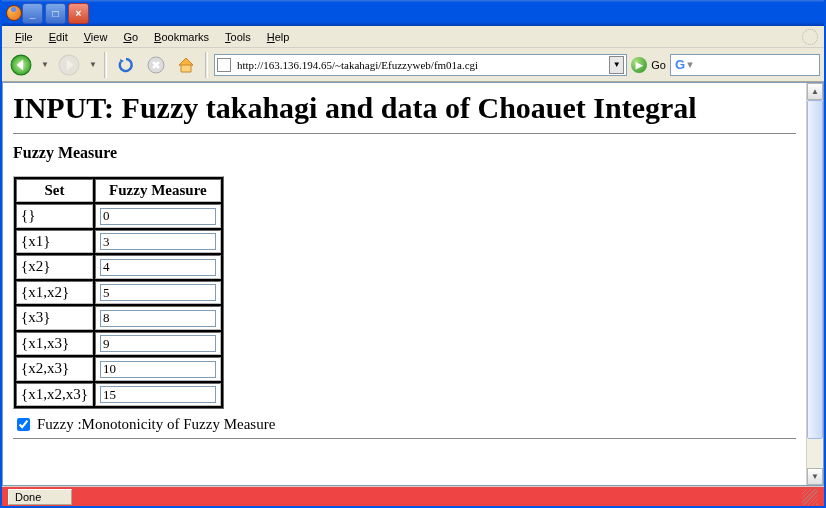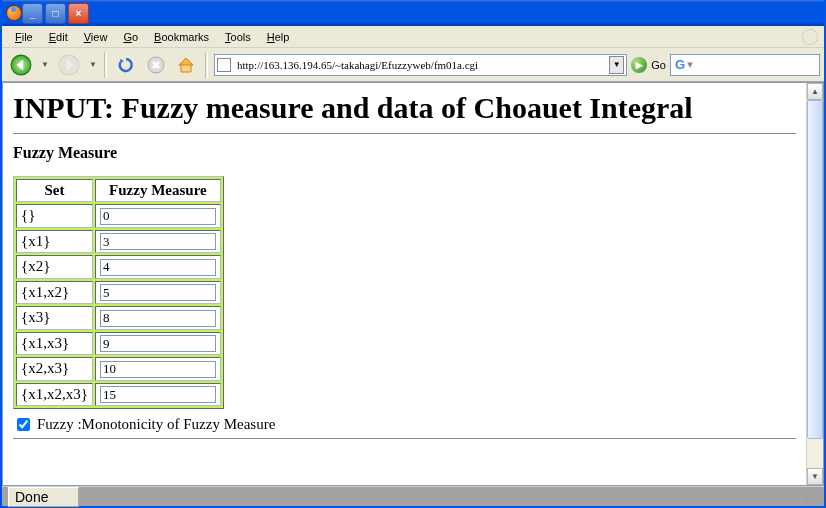--- a/index.html
+++ b/index.html
@@ -30,32 +30,32 @@
 .urlbox .udrop { width: 15px; height: 18px; background: #e8e8e8; border: 1px solid #888; display: flex; align-items: center; justify-content: center; font-size: 8px; }
 .go-icn { width: 16px; height: 16px; background: radial-gradient(circle at 30% 30%, #a8e080, #2a9020); border-radius: 50%; display: flex; align-items: center; justify-content: center; color: #fff; font-size: 9px; font-weight: bold; }
 .searchbox { width: 150px; height: 22px; background: #fff; border: 1px solid #7f9db9; display: flex; align-items: center; padding: 0 4px; }
 .searchbox .gicn { color: #4285f4; font-weight: bold; font-size: 13px; }
 .searchbox .gbar { color: #888; margin-left: 2px; }
 .content-wrap { flex: 1; display: flex; background: #fff; border: 1px solid #7f9db9; margin: 0; overflow: hidden; }
 .page { flex: 1; padding: 6px 10px; overflow: hidden; font-family: "Times New Roman", serif; font-size: 16px; color: #000; }
 .page h1 { font-size: 30px; font-weight: bold; margin: 2px 0 8px 0; }
 .page hr { border: none; border-top: 1px solid #888; margin: 4px 0 10px 0; }
 .page h3 { font-size: 16px; margin: 6px 0 14px 0; }
-.tbl { border-collapse: separate; border-spacing: 2px; border: 1px outset #bbb; background: #bef264; }
+.tbl { border-collapse: separate; border-spacing: 2px; border: 1px outset #bbb; background: #000000; }
 .tbl th, .tbl td { border: 1px inset #bbb; background: #fff; padding: 2px 4px; font-family: "Times New Roman"; font-size: 15px; }
 .tbl th { text-align: center; font-weight: bold; }
 .tbl td:first-child { width: 64px; }
 .tbl td input { width: 116px; height: 17px; border: 1px solid #7f9db9; font-size: 13px; padding: 0 2px; font-family: Tahoma; }
 .chk-row { margin-top: 6px; font-family: "Times New Roman"; font-size: 15px; display: flex; align-items: center; gap: 4px; }
 .chk-row input { width: 13px; height: 13px; }
 .vscroll { width: 17px; background: #ece9d8; display: flex; flex-direction: column; border-left: 1px solid #d4d0c8; }
 .vscroll .sbtn { height: 17px; background: linear-gradient(to bottom, #fefefe, #e0e0e0); border: 1px solid #b4b4b4; display: flex; align-items: center; justify-content: center; font-size: 8px; color: #555; }
 .vscroll .track { flex: 1; background: #f1efe2; position: relative; }
 .vscroll .thumb { position: absolute; top: 0; left: 0; right: 0; height: 92%; background: linear-gradient(to right, #eef3fb, #c7d8f9); border: 1px solid #9ebaed; border-radius: 2px; }
-.status { height: 20px; background: #a3a3a3; border-top: 1px solid #d4d0c8; display: flex; align-items: center; padding: 0 6px; font-size: 14px; }
+.status { height: 20px; background: #ef4444; border-top: 1px solid #d4d0c8; display: flex; align-items: center; padding: 0 6px; font-size: 11px; }
 .status .d1 { border: 1px solid #aca899; border-top-color: #fff; border-left-color: #fff; padding: 1px 30px 1px 6px; background: #ece9d8; }
 .status .grip { margin-left: auto; width: 16px; height: 16px; background: repeating-linear-gradient(135deg, #999 0 1px, transparent 1px 3px); opacity: .5; }
 </style>
 </head>
 <body>
 
 <div class="win">
   <div class="titlebar">
     <div class="logo"></div>
     <div class="winbtns">
@@ -127,21 +127,21 @@
       <span style="font-size:11px;">Go</span>
       <div class="searchbox">
         <span class="gicn">G</span>
           <span class="gbar">▾</span>
       </div>
     </div>
   </div>
 
   <div class="content-wrap">
     <div class="page">
-      <h1>INPUT: Fuzzy measure and data of Choauet Integral</h1>
+      <h1>INPUT: Fuzzy takahagi and data of Choauet Integral</h1>
       <hr>
       <h3>Fuzzy Measure</h3>
       <table class="tbl">
         <tbody>
             <tr>
               <th>Set</th>
               <th>Fuzzy Measure</th>
             </tr>
         <tr>
               <td>{}</td>

